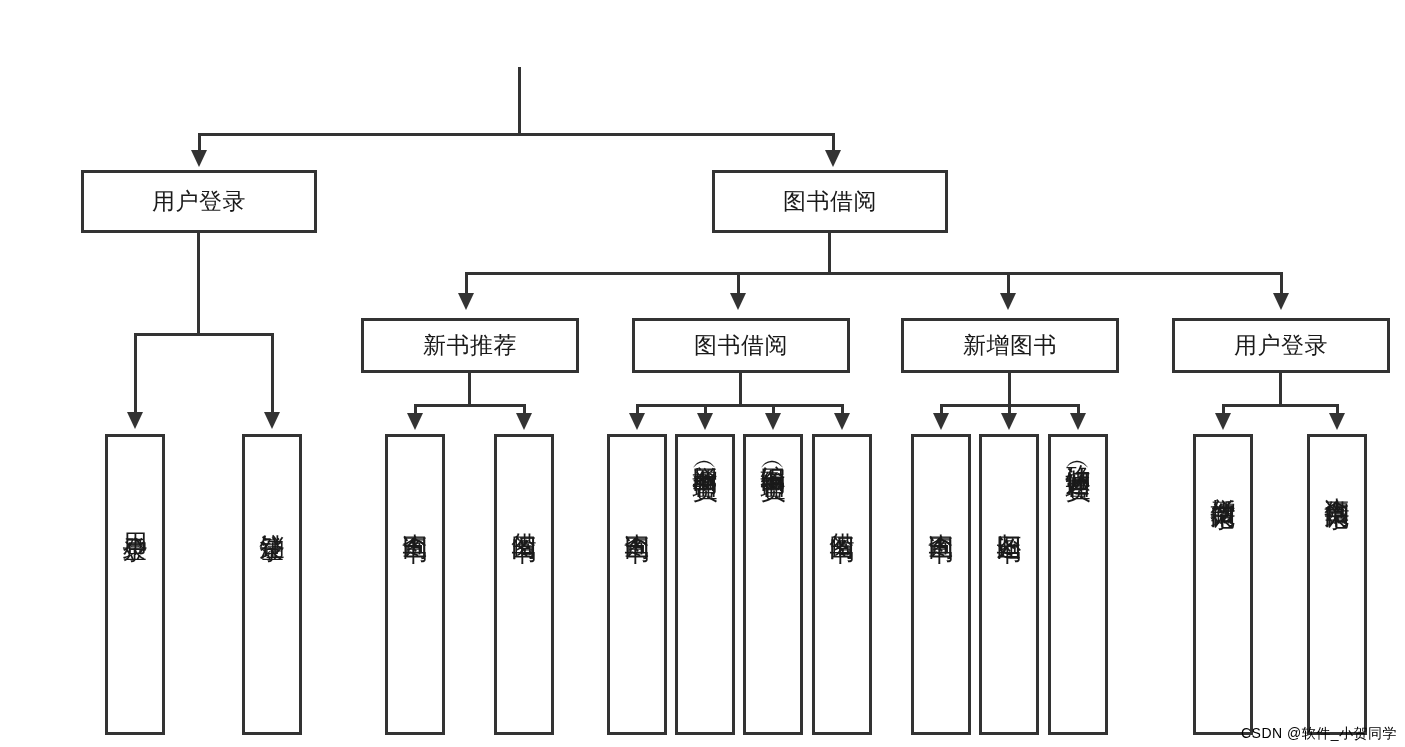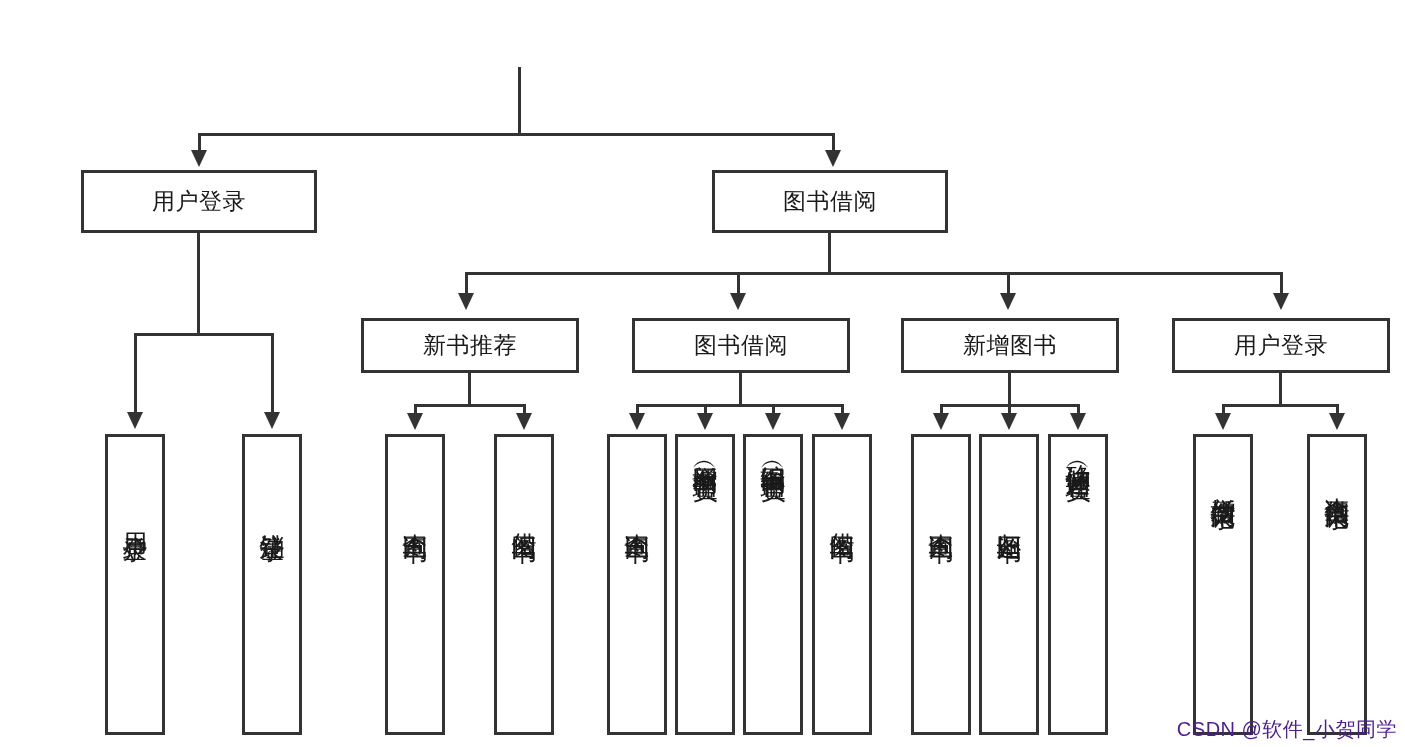--- a/index.html
+++ b/index.html
@@ -71,22 +71,22 @@
     border-left: 8px solid transparent;
     border-right: 8px solid transparent;
     border-top: 17px solid #333333;
   }
 
   
   #watermark {
     position: absolute;
     right: 8px;
     bottom: 4px;
-    font-size: 20px;
-    color: #4c1d95;
+    font-size: 14px;
+    color: #000000;
     white-space: nowrap;
     letter-spacing: 0.5px;
     pointer-events: none;
   }
 </style>
 </head>
 <body>
 
 <div id="canvas">
 

